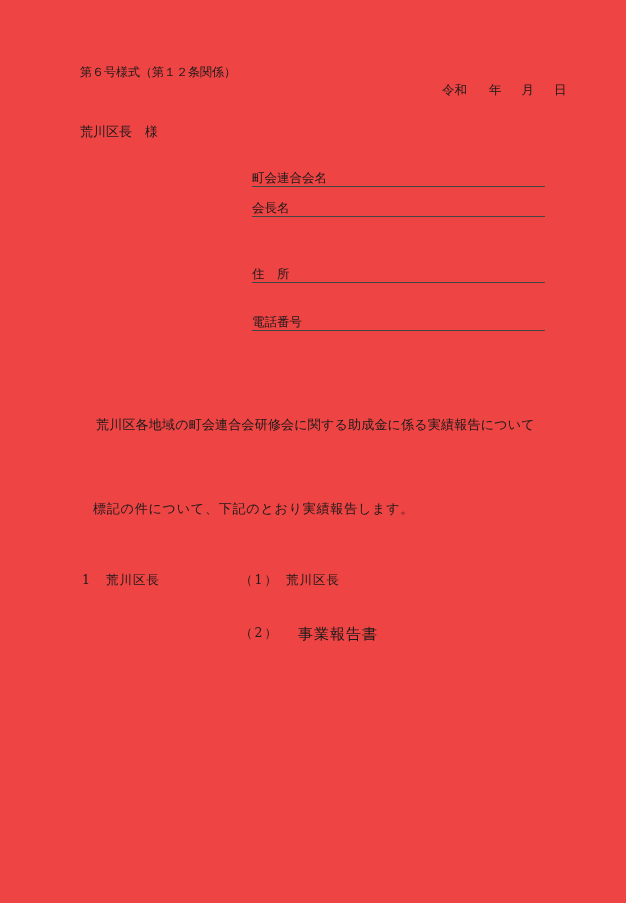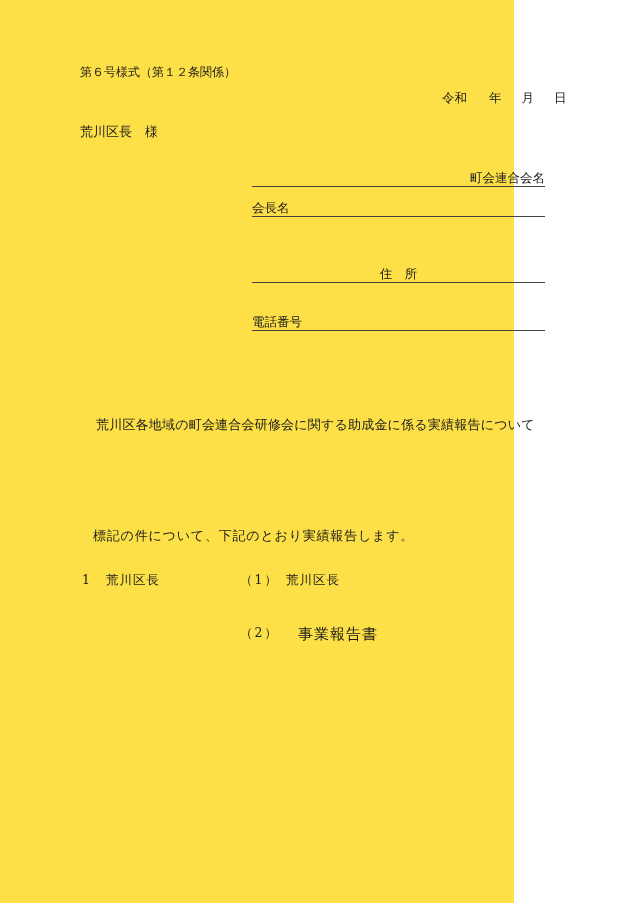--- a/index.html
+++ b/index.html
@@ -11,42 +11,42 @@
       width: 630px;
       height: 903px;
       position: relative;
       overflow: hidden;
       font-family: "DejaVu Serif", "Liberation Serif", serif;
       color: #1a1a1a;
     }
     .page {
       position: absolute;
       left: 0; top: 0;
-      width: 514px; height: 903px;
-      background: #fde047;
+      width: 626px; height: 903px;
+      background: #ef4444;
     }
     .abs { position: absolute; white-space: nowrap; }
     .form-no { left: 80px; top: 64px; font-size: 12px; }
-    .date { left: 442px; top: 82px; font-size: 12.5px; word-spacing: 0; margin-top: 8px; }
+    .date { left: 442px; top: 82px; font-size: 12.5px; word-spacing: 0; }
     .date span { display: inline-block; }
     .addressee { left: 80px; top: 123px; font-size: 13px; }
     .field {
       left: 252px;
       width: 293px;
       font-size: 12.5px;
       border-bottom: 1px solid #444;
       line-height: 16px;
       padding-bottom: 0;
     }
-    .f1 { top: 170px; text-align: right; }
+    .f1 { top: 170px; }
     .f2 { top: 200px; }
-    .f3 { top: 266px; text-align: center; }
+    .f3 { top: 266px; }
     .f4 { top: 314px; }
     .title { left: 96px; top: 416px; font-size: 13px; letter-spacing: 0.2px; }
-    .body-text { left: 93px; top: 500px; font-size: 13px; letter-spacing: 0.8px; margin-top: 27px; }
+    .body-text { left: 93px; top: 500px; font-size: 13px; letter-spacing: 0.8px; }
     .item-num { left: 82px; top: 572px; font-size: 12.5px; }
     .item-label { left: 106px; top: 572px; font-size: 12.5px; letter-spacing: 1px; }
     .sub1-num { left: 240px; top: 572px; font-size: 12.5px; letter-spacing: 2px; }
     .sub1-label { left: 286px; top: 572px; font-size: 12.5px; letter-spacing: 1px; }
     .sub2-num { left: 240px; top: 625px; font-size: 12.5px; letter-spacing: 2px; }
     .sub2-label { left: 298px; top: 625px; font-size: 15px; letter-spacing: 1px; }
   </style>
 </head>
 <body>
 

